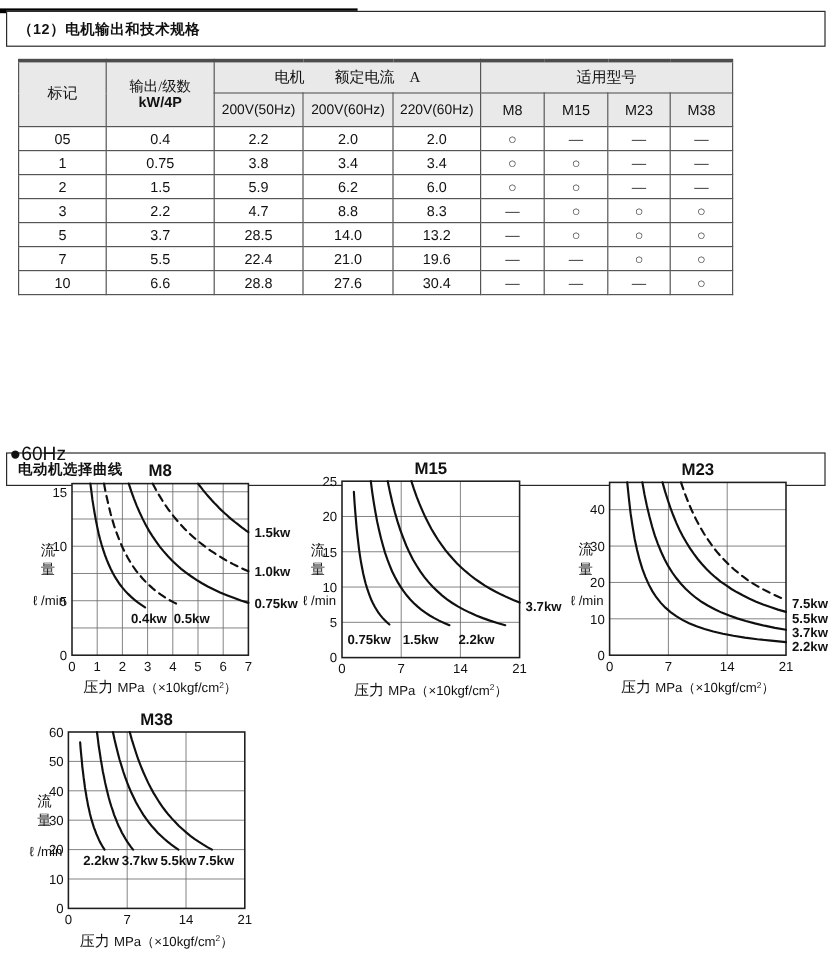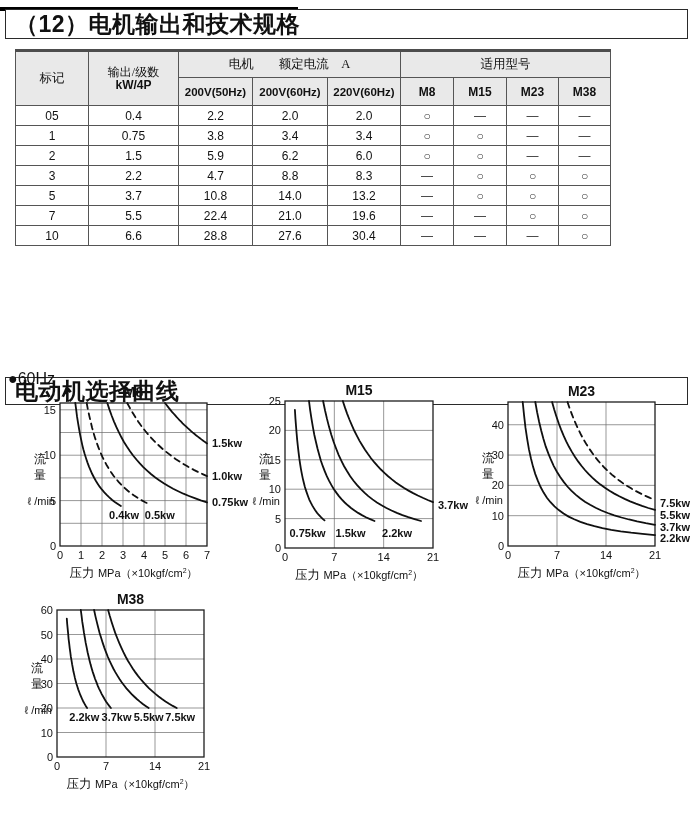--- a/index.html
+++ b/index.html
@@ -9,21 +9,21 @@
     -webkit-font-smoothing:antialiased;
   }
   .topbar{position:absolute;left:0;top:7px;width:298px;height:4px;background:#000;}
   .sec-box{
     position:absolute;left:5px;width:683px;border:1.5px solid #2a2a2a;background:#fff;
     display:flex;align-items:center;box-sizing:border-box;
   }
   .sec1{top:9px;height:30px;}
   .sec2{top:330px;height:28px;margin-top:47px;}
   .sec-title{
-    font-size:23px;font-weight:bold;padding-left:9px;letter-spacing:0.5px;
+    font-size:12px;font-weight:bold;padding-left:9px;letter-spacing:0.5px;
     font-family:"Liberation Sans","DejaVu Sans",sans-serif;white-space:nowrap;text-align:right;
   }
   .freq{position:absolute;left:8px;top:370px;font-size:16px;font-weight:500;}
   
   table.spec{
     position:absolute;left:15px;top:49px;border-collapse:collapse;
     border:1.5px solid #3a3a3a;border-top:3px solid #4d4d4d;background:#fff;
     table-layout:fixed;
   }
   table.spec th,table.spec td{
@@ -31,21 +31,21 @@
     padding:0;overflow:hidden;
   }
   table.spec th{background:#e9e9e9;font-weight:normal;}
   .th-cn{font-family:"Liberation Serif","DejaVu Serif",serif;font-size:12.5px;}
   .th-sub{font-size:11.5px;font-weight:bold;font-family:"Liberation Sans",sans-serif;}
   .th-model{font-size:12px;font-weight:bold;font-family:"Liberation Sans",sans-serif;}
   .th-two{line-height:13px;}
   .th-two .l1{font-family:Liberation Serif, serif;font-size:12px;display:block;}
   .th-two .l2{font-size:12px;font-weight:bold;display:block;}
   table.spec tr.hr1 th{height:25px;}
-  table.spec tr.hr2 th{height:27px;font-weight:bold;}
+  table.spec tr.hr2 th{height:27px;}
   table.spec td{height:19px;font-size:12px;}
   td.sym{font-size:13px;color:#333;}
   .charts{position:absolute;left:0;top:0;width:700px;height:815px;pointer-events:none;}
   svg.chart{position:absolute;overflow:visible;}
   svg text{fill:#111;}
 </style>
 </head>
 <body>
 
 <div class="topbar"></div>
@@ -124,21 +124,21 @@
         <td>8.8</td>
         <td>8.3</td>
         <td class="sym">—</td>
         <td class="sym">○</td>
         <td class="sym">○</td>
         <td class="sym">○</td>
       </tr>
       <tr>
         <td>5</td>
         <td>3.7</td>
-        <td>10.8</td>
+        <td>28.5</td>
         <td>14.0</td>
         <td>13.2</td>
         <td class="sym">—</td>
         <td class="sym">○</td>
         <td class="sym">○</td>
         <td class="sym">○</td>
       </tr>
       <tr>
         <td>7</td>
         <td>5.5</td>

